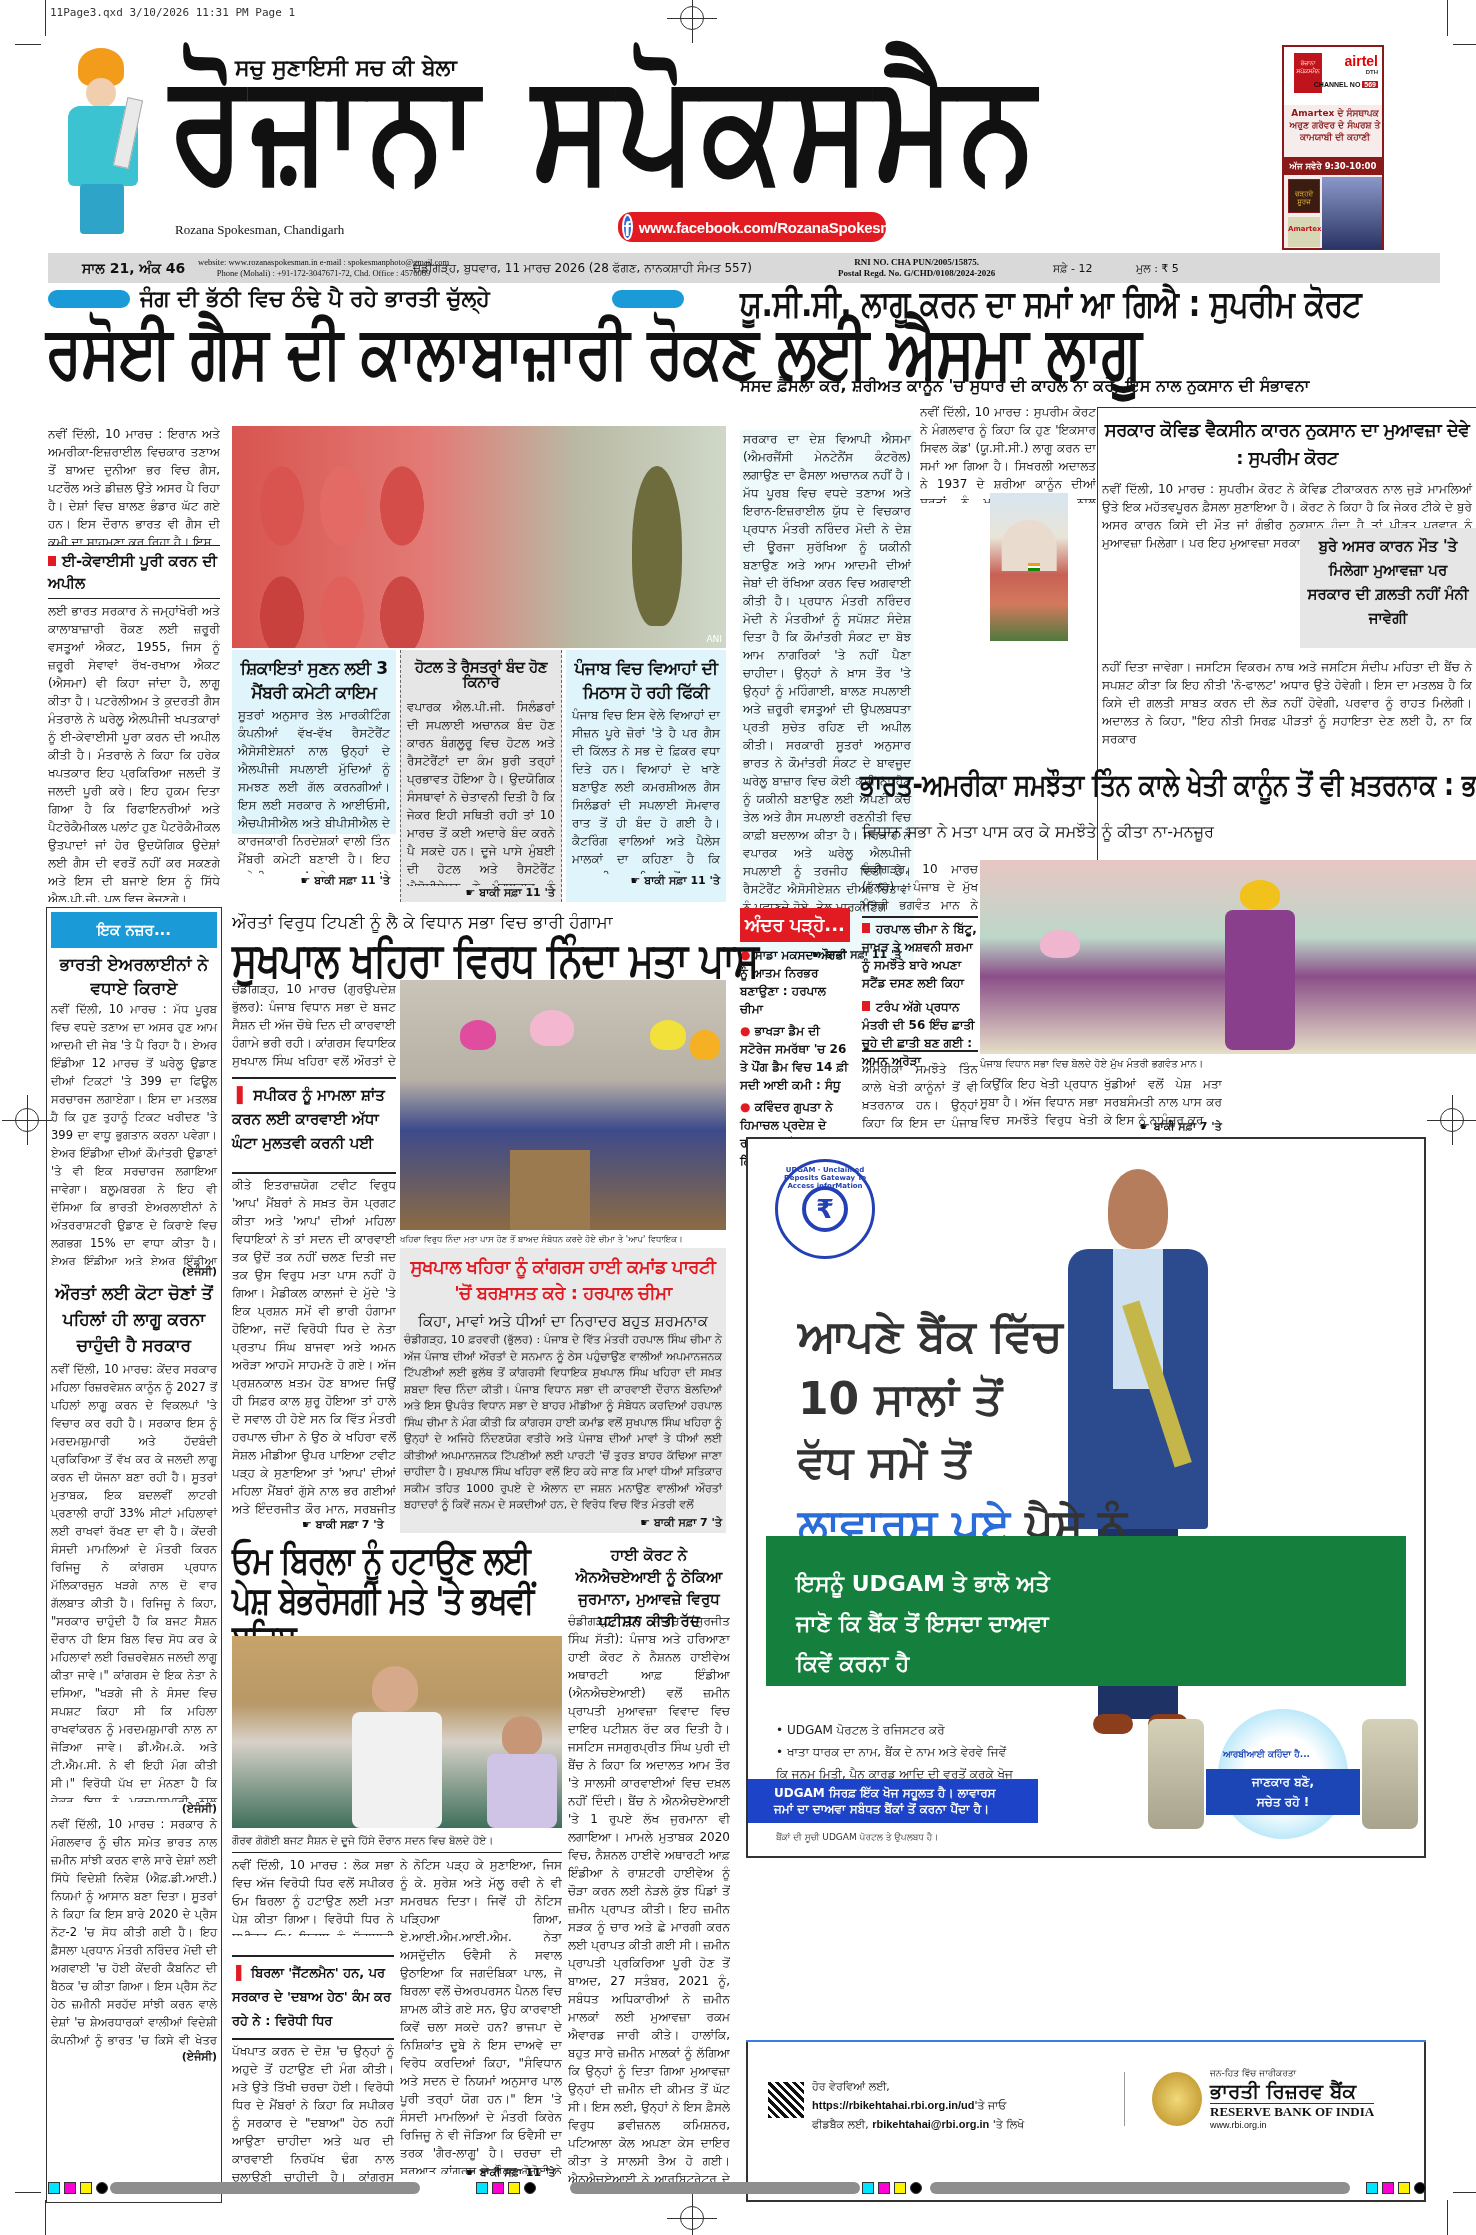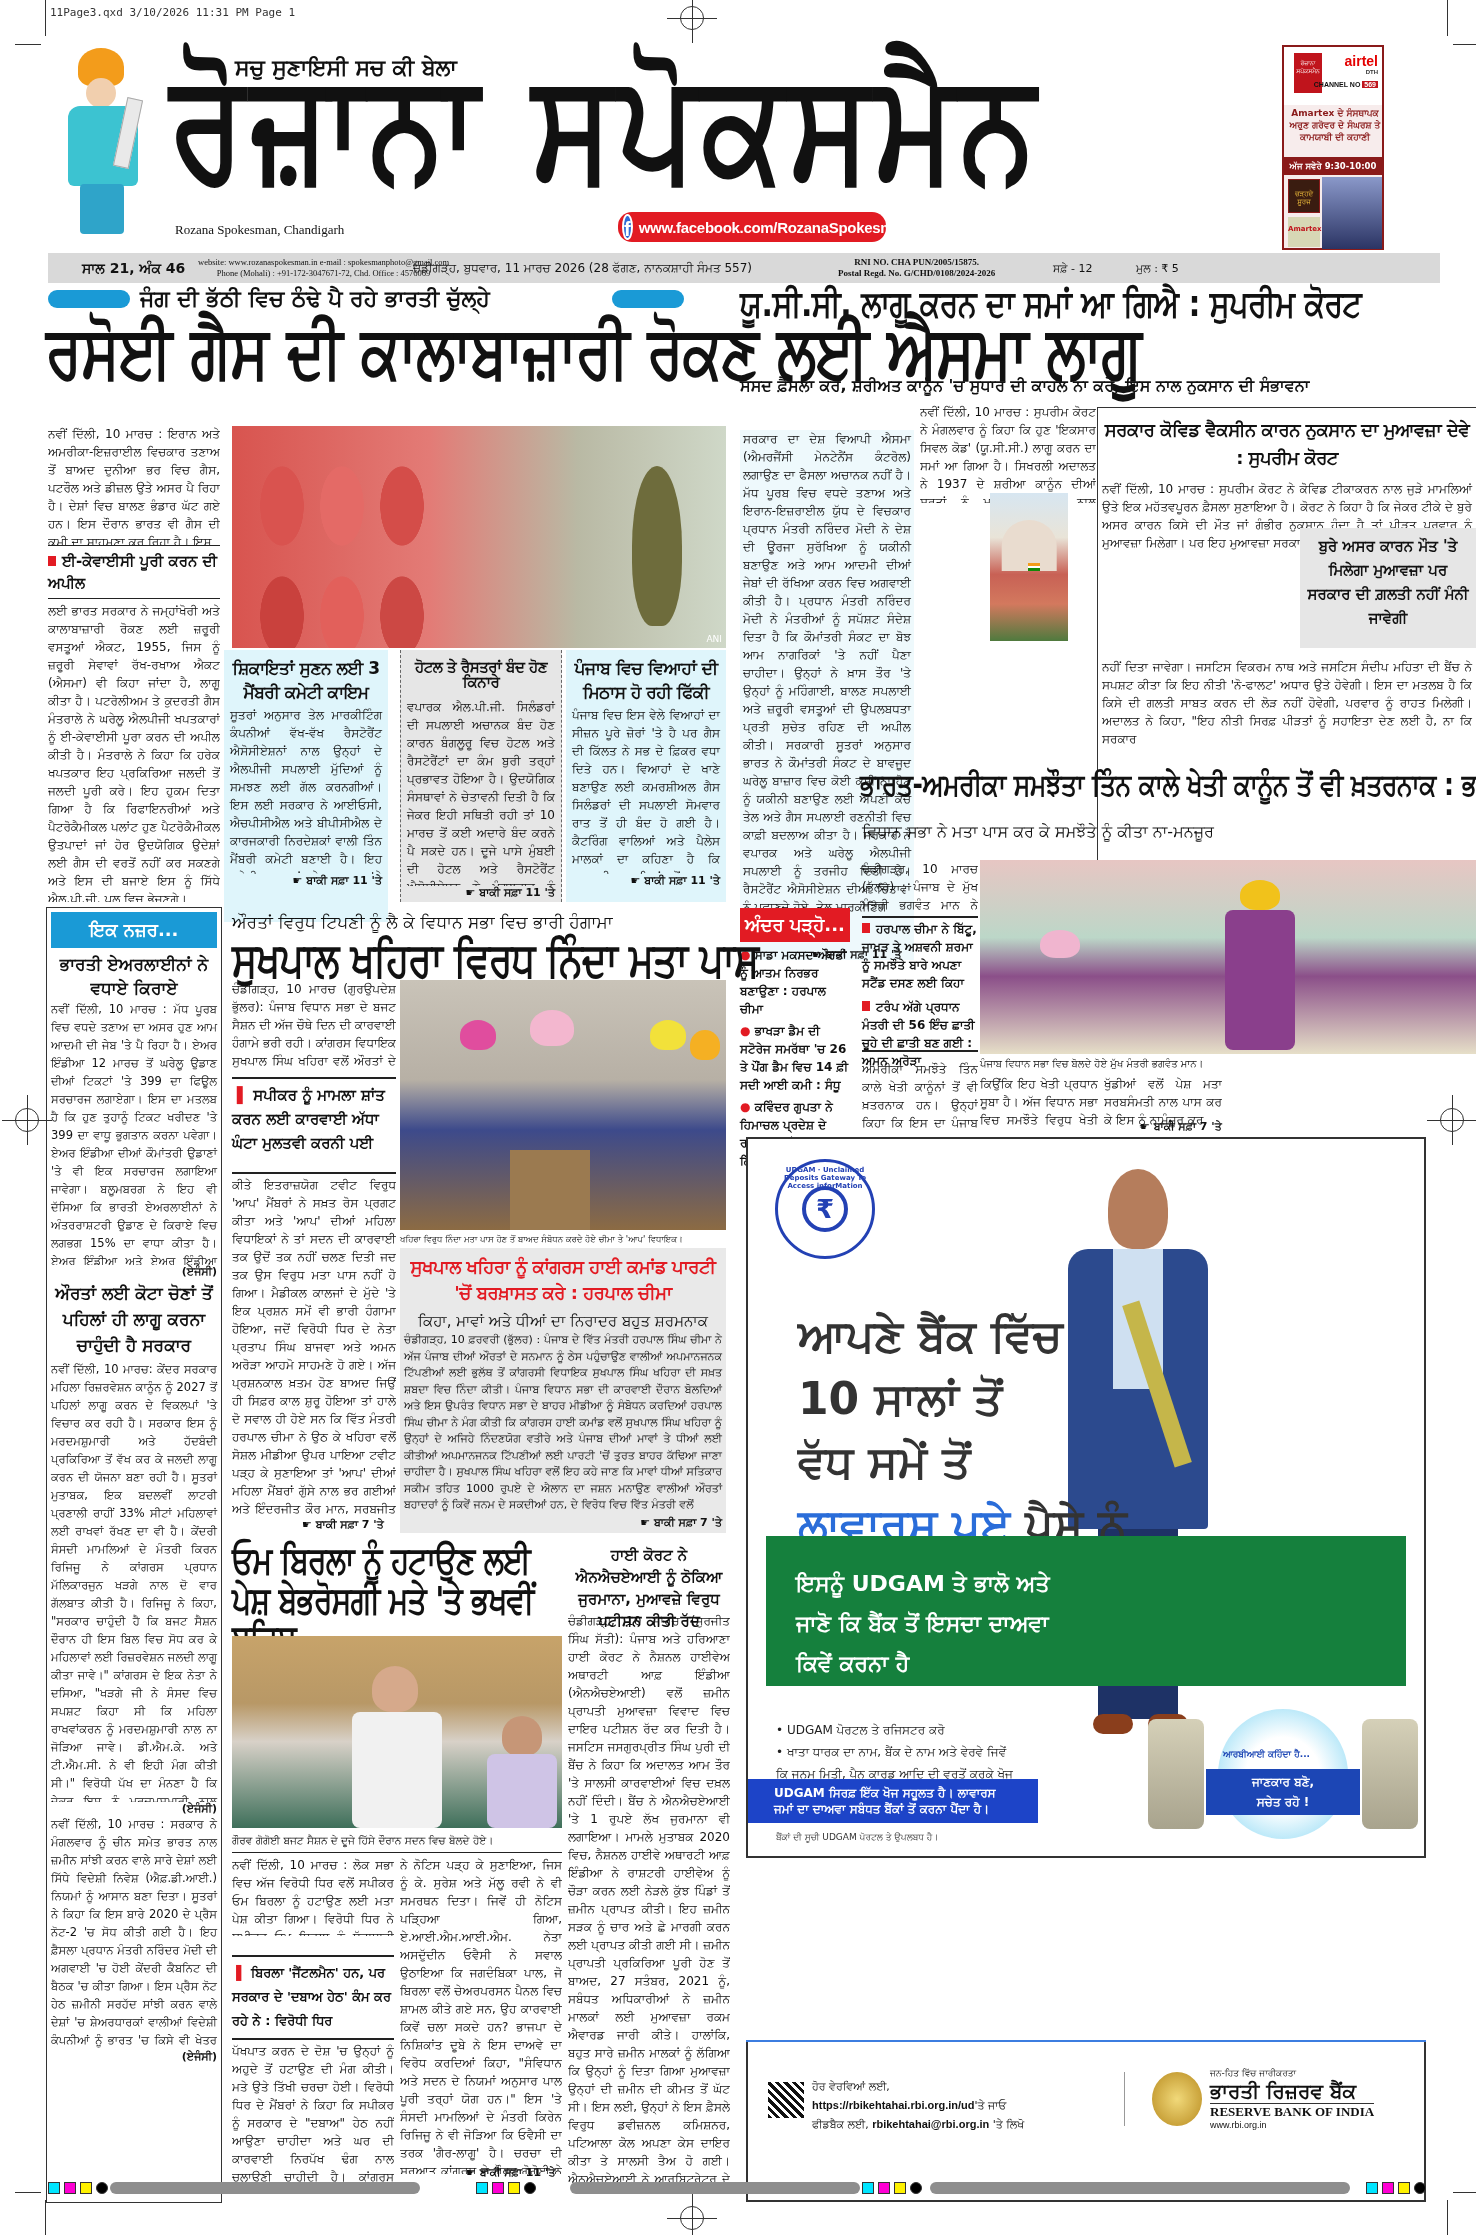--- a/index.html
+++ b/index.html
@@ -178,21 +178,21 @@
 <div class="abs hrule" style="left:48px;top:545px;width:172px;height:1px;"></div>
 <div class="abs sub-head" style="left:48px;top:550px;width:172px;"><span class="red-sq"></span><span>ਈ-ਕੇਵਾਈਸੀ ਪੂਰੀ ਕਰਨ ਦੀ ਅਪੀਲ</span></div>
 <div class="abs hrule" style="left:48px;top:598px;width:172px;height:1px;"></div>
 <div class="abs body-text" style="left:48px;top:602px;width:172px;height:300px;overflow:hidden;">ਲਈ ਭਾਰਤ ਸਰਕਾਰ ਨੇ ਜਮ੍ਹਾਂਖੋਰੀ ਅਤੇ ਕਾਲਾਬਾਜ਼ਾਰੀ ਰੋਕਣ ਲਈ ਜ਼ਰੂਰੀ ਵਸਤੂਆਂ ਐਕਟ, 1955, ਜਿਸ ਨੂੰ ਜ਼ਰੂਰੀ ਸੇਵਾਵਾਂ ਰੱਖ-ਰਖਾਅ ਐਕਟ (ਐਸਮਾ) ਵੀ ਕਿਹਾ ਜਾਂਦਾ ਹੈ, ਲਾਗੂ ਕੀਤਾ ਹੈ। ਪਟਰੋਲੀਅਮ ਤੇ ਕੁਦਰਤੀ ਗੈਸ ਮੰਤਰਾਲੇ ਨੇ ਘਰੇਲੂ ਐਲਪੀਜੀ ਖਪਤਕਾਰਾਂ ਨੂੰ ਈ-ਕੇਵਾਈਸੀ ਪੂਰਾ ਕਰਨ ਦੀ ਅਪੀਲ ਕੀਤੀ ਹੈ। ਮੰਤਰਾਲੇ ਨੇ ਕਿਹਾ ਕਿ ਹਰੇਕ ਖਪਤਕਾਰ ਇਹ ਪ੍ਰਕਿਰਿਆ ਜਲਦੀ ਤੋਂ ਜਲਦੀ ਪੂਰੀ ਕਰੇ। ਇਹ ਹੁਕਮ ਦਿਤਾ ਗਿਆ ਹੈ ਕਿ ਰਿਫਾਇਨਰੀਆਂ ਅਤੇ ਪੈਟਰੋਕੈਮੀਕਲ ਪਲਾਂਟ ਹੁਣ ਪੈਟਰੋਕੈਮੀਕਲ ਉਤਪਾਦਾਂ ਜਾਂ ਹੋਰ ਉਦਯੋਗਿਕ ਉਦੇਸ਼ਾਂ ਲਈ ਗੈਸ ਦੀ ਵਰਤੋਂ ਨਹੀਂ ਕਰ ਸਕਣਗੇ ਅਤੇ ਇਸ ਦੀ ਬਜਾਏ ਇਸ ਨੂੰ ਸਿੱਧੇ ਐਲ.ਪੀ.ਜੀ. ਪੂਲ ਵਿਚ ਭੇਜਣਗੇ।</div>
 
 <div class="abs photo cylinders" style="left:232px;top:426px;width:494px;height:222px;">
   <div class="person-silhouette" style="left:400px;top:40px;width:50px;height:160px;background:#6e6c3c;"></div>
   <div class="abs" style="right:4px;bottom:4px;color:#fff;font-size:9px;margin-top:12px;">ANI</div>
 </div>
 
-<div class="abs" style="left:224px;top:650px;width:164px;height:272px;background:#dff5fb;">
+<div class="abs" style="left:232px;top:650px;width:164px;height:184px;background:#dff5fb;">
   <div class="head-md" style="font-size:17px;padding:6px 6px 0;text-align:center;transform:none;line-height:24px;">ਸ਼ਿਕਾਇਤਾਂ ਸੁਣਨ ਲਈ 3 ਮੈਂਬਰੀ ਕਮੇਟੀ ਕਾਇਮ</div>
   <div class="body-text" style="padding:2px 6px;height:170px;overflow:hidden;">ਸੂਤਰਾਂ ਅਨੁਸਾਰ ਤੇਲ ਮਾਰਕੀਟਿੰਗ ਕੰਪਨੀਆਂ ਵੱਖ-ਵੱਖ ਰੈਸਟੋਰੈਂਟ ਐਸੋਸੀਏਸ਼ਨਾਂ ਨਾਲ ਉਨ੍ਹਾਂ ਦੇ ਐਲਪੀਜੀ ਸਪਲਾਈ ਮੁੱਦਿਆਂ ਨੂੰ ਸਮਝਣ ਲਈ ਗੱਲ ਕਰਨਗੀਆਂ। ਇਸ ਲਈ ਸਰਕਾਰ ਨੇ ਆਈਓਸੀ, ਐਚਪੀਸੀਐਲ ਅਤੇ ਬੀਪੀਸੀਐਲ ਦੇ ਕਾਰਜਕਾਰੀ ਨਿਰਦੇਸ਼ਕਾਂ ਵਾਲੀ ਤਿੰਨ ਮੈਂਬਰੀ ਕਮੇਟੀ ਬਣਾਈ ਹੈ। ਇਹ ਕਮੇਟੀ ਜ਼ਰੂਰਤਾਂ ਦੇ ਆਧਾਰ 'ਤੇ ਸਪਲਾਈ ਨੂੰ ਵੀ ਮੁੜ ਤਰਜੀਹ ਦੇਵੇਗੀ। ਤਰਜੀਹਾਂ ਕਾਰਨ ਹਾਲ ਹੀ ਦੇ ਦਿਨਾਂ ਵਿਚ ਘਰੇਲੂ ਐਲਪੀਜੀ</div>
   <div class="cont" style="text-align:right;padding-right:6px;">☛ <span>ਬਾਕੀ ਸਫ਼ਾ 11 'ਤੇ</span></div>
 </div>
 <div class="abs" style="left:400px;top:650px;width:162px;height:252px;background:#e6e6e6;border-left:1px dashed #666;border-right:1px dashed #666;">
   <div class="head-md" style="font-size:15px;padding:10px 6px 6px;text-align:center;transform:none;">ਹੋਟਲ ਤੇ ਰੈਸਤਰਾਂ ਬੰਦ ਹੋਣ ਕਿਨਾਰੇ</div>
   <div class="body-text" style="padding:2px 6px;height:190px;overflow:hidden;">ਵਪਾਰਕ ਐਲ.ਪੀ.ਜੀ. ਸਿਲੰਡਰਾਂ ਦੀ ਸਪਲਾਈ ਅਚਾਨਕ ਬੰਦ ਹੋਣ ਕਾਰਨ ਬੰਗਲੂਰੂ ਵਿਚ ਹੋਟਲ ਅਤੇ ਰੈਸਟੋਰੈਂਟਾਂ ਦਾ ਕੰਮ ਬੁਰੀ ਤਰ੍ਹਾਂ ਪ੍ਰਭਾਵਤ ਹੋਇਆ ਹੈ। ਉਦਯੋਗਿਕ ਸੰਸਥਾਵਾਂ ਨੇ ਚੇਤਾਵਨੀ ਦਿਤੀ ਹੈ ਕਿ ਜੇਕਰ ਇਹੀ ਸਥਿਤੀ ਰਹੀ ਤਾਂ 10 ਮਾਰਚ ਤੋਂ ਕਈ ਅਦਾਰੇ ਬੰਦ ਕਰਨੇ ਪੈ ਸਕਦੇ ਹਨ। ਦੂਜੇ ਪਾਸੇ ਮੁੰਬਈ ਦੀ ਹੋਟਲ ਅਤੇ ਰੈਸਟੋਰੈਂਟ ਐਸੋਸੀਏਸ਼ਨ ਨੇ ਮੰਗਲਵਾਰ ਨੂੰ ਦੱਸਿਆ ਕਿ ਸਪਲਾਈ ਵਿਚ ਵਿਘਨ ਕਾਰਨ ਮੁੰਬਈ ਦੇ 20 ਫ਼ੀਸਦੀ</div>
   <div class="cont" style="text-align:right;padding-right:6px;">☛ <span>ਬਾਕੀ ਸਫ਼ਾ 11 'ਤੇ</span></div>
 </div>
 <div class="abs" style="left:566px;top:650px;width:160px;height:252px;background:#dff5fb;">
@@ -244,21 +244,21 @@
 <div class="abs cont" style="left:1140px;top:1120px;">☛ <span>ਬਾਕੀ ਸਫ਼ਾ 7 'ਤੇ</span></div>
 
 <div class="abs" style="left:740px;top:908px;width:110px;height:34px;background:#e21b23;color:#fff;font-weight:bold;font-size:18px;text-align:center;line-height:34px;">ਅੰਦਰ ਪੜ੍ਹੋ...</div>
 <div class="abs" style="left:740px;top:946px;width:112px;">
   <div class="sub-head" style="font-size:12px;line-height:18px;margin-bottom:4px;"><span style="color:#e21b23">● </span><span>ਸਾਡਾ ਮਕਸਦ ਔਰਤਾਂ ਨੂੰ ਆਤਮ ਨਿਰਭਰ ਬਣਾਉਣਾ : ਹਰਪਾਲ ਚੀਮਾ</span></div>
   <div class="sub-head" style="font-size:12px;line-height:18px;margin-bottom:4px;"><span style="color:#e21b23">● </span><span>ਭਾਖੜਾ ਡੈਮ ਦੀ ਸਟੋਰੇਜ ਸਮਰੱਥਾ 'ਚ 26 ਤੇ ਪੌਂਗ ਡੈਮ ਵਿਚ 14 ਫ਼ੀ ਸਦੀ ਆਈ ਕਮੀ : ਸੰਧੂ</span></div>
   <div class="sub-head" style="font-size:12px;line-height:18px;"><span style="color:#e21b23">● </span><span>ਕਵਿੰਦਰ ਗੁਪਤਾ ਨੇ ਹਿਮਾਚਲ ਪ੍ਰਦੇਸ਼ ਦੇ ਰਾਜਪਾਲ ਵਜੋਂ ਹਲਫ਼ ਲਿਆ</span></div>
 </div>
 
 <div class="abs box" style="left:46px;top:907px;width:176px;height:1296px;">
-  <div style="margin:4px;background:#1a9ad6;color:#fff;font-weight:bold;font-size:18px;text-align:center;height:36px;line-height:36px;">ਇਕ ਨਜ਼ਰ...</div>
+  <div style="margin:4px;background:#1a9ad6;color:#fff;font-weight:bold;font-size:15px;text-align:center;height:36px;line-height:36px;">ਇਕ ਨਜ਼ਰ...</div>
   <div class="sub-head" style="text-align:center;font-size:17px;line-height:24px;padding:0 4px;">ਭਾਰਤੀ ਏਅਰਲਾਈਨਾਂ ਨੇ ਵਧਾਏ ਕਿਰਾਏ</div>
   <div class="body-text" style="padding:0 4px;font-size:11.5px;height:265px;overflow:hidden;">ਨਵੀਂ ਦਿੱਲੀ, 10 ਮਾਰਚ : ਮੱਧ ਪੂਰਬ ਵਿਚ ਵਧਦੇ ਤਣਾਅ ਦਾ ਅਸਰ ਹੁਣ ਆਮ ਆਦਮੀ ਦੀ ਜੇਬ 'ਤੇ ਪੈ ਰਿਹਾ ਹੈ। ਏਅਰ ਇੰਡੀਆ 12 ਮਾਰਚ ਤੋਂ ਘਰੇਲੂ ਉਡਾਣ ਦੀਆਂ ਟਿਕਟਾਂ 'ਤੇ 399 ਦਾ ਫਿਊਲ ਸਰਚਾਰਜ ਲਗਾਏਗਾ। ਇਸ ਦਾ ਮਤਲਬ ਹੈ ਕਿ ਹੁਣ ਤੁਹਾਨੂੰ ਟਿਕਟ ਖਰੀਦਣ 'ਤੇ 399 ਦਾ ਵਾਧੂ ਭੁਗਤਾਨ ਕਰਨਾ ਪਵੇਗਾ। ਏਅਰ ਇੰਡੀਆ ਦੀਆਂ ਕੌਮਾਂਤਰੀ ਉਡਾਣਾਂ 'ਤੇ ਵੀ ਇਕ ਸਰਚਾਰਜ ਲਗਾਇਆ ਜਾਵੇਗਾ। ਬਲੂਮਬਰਗ ਨੇ ਇਹ ਵੀ ਦੱਸਿਆ ਕਿ ਭਾਰਤੀ ਏਅਰਲਾਈਨਾਂ ਨੇ ਅੰਤਰਰਾਸ਼ਟਰੀ ਉਡਾਣ ਦੇ ਕਿਰਾਏ ਵਿਚ ਲਗਭਗ 15% ਦਾ ਵਾਧਾ ਕੀਤਾ ਹੈ। ਏਅਰ ਇੰਡੀਆ ਅਤੇ ਏਅਰ ਇੰਡੀਆ ਐਕਸਪ੍ਰੈਸ ਨੇ ਐਲਾਨ ਕੀਤਾ ਹੈ ਕਿ ਘਰੇਲੂ ਅਤੇ ਕੌਮਾਂਤਰੀ ਫਲਾਈਟ ਟਿਕਟਾਂ ਉਤੇ ਫਿਊਲ ਸਰਚਾਰਜ ਵਧਾਇਆ ਜਾਵੇਗਾ।</div>
   <div class="cont" style="text-align:right;padding-right:4px;">(ਏਜੰਸੀ)</div>
   <div class="sub-head" style="text-align:center;font-size:17px;line-height:26px;padding:2px 4px;">ਔਰਤਾਂ ਲਈ ਕੋਟਾ ਚੋਣਾਂ ਤੋਂ ਪਹਿਲਾਂ ਹੀ ਲਾਗੂ ਕਰਨਾ ਚਾਹੁੰਦੀ ਹੈ ਸਰਕਾਰ</div>
   <div class="body-text" style="padding:0 4px;font-size:11.5px;height:442px;overflow:hidden;">ਨਵੀਂ ਦਿੱਲੀ, 10 ਮਾਰਚ: ਕੇਂਦਰ ਸਰਕਾਰ ਮਹਿਲਾ ਰਿਜ਼ਰਵੇਸ਼ਨ ਕਾਨੂੰਨ ਨੂੰ 2027 ਤੋਂ ਪਹਿਲਾਂ ਲਾਗੂ ਕਰਨ ਦੇ ਵਿਕਲਪਾਂ 'ਤੇ ਵਿਚਾਰ ਕਰ ਰਹੀ ਹੈ। ਸਰਕਾਰ ਇਸ ਨੂੰ ਮਰਦਮਸ਼ੁਮਾਰੀ ਅਤੇ ਹੱਦਬੰਦੀ ਪ੍ਰਕਿਰਿਆ ਤੋਂ ਵੱਖ ਕਰ ਕੇ ਜਲਦੀ ਲਾਗੂ ਕਰਨ ਦੀ ਯੋਜਨਾ ਬਣਾ ਰਹੀ ਹੈ। ਸੂਤਰਾਂ ਮੁਤਾਬਕ, ਇਕ ਬਦਲਵੀਂ ਲਾਟਰੀ ਪ੍ਰਣਾਲੀ ਰਾਹੀਂ 33% ਸੀਟਾਂ ਮਹਿਲਾਵਾਂ ਲਈ ਰਾਖਵਾਂ ਰੱਖਣ ਦਾ ਵੀ ਹੈ। ਕੇਂਦਰੀ ਸੰਸਦੀ ਮਾਮਲਿਆਂ ਦੇ ਮੰਤਰੀ ਕਿਰਨ ਰਿਜਿਜੂ ਨੇ ਕਾਂਗਰਸ ਪ੍ਰਧਾਨ ਮੱਲਿਕਾਰਜੁਨ ਖੜਗੇ ਨਾਲ ਦੋ ਵਾਰ ਗੱਲਬਾਤ ਕੀਤੀ ਹੈ। ਰਿਜਿਜੂ ਨੇ ਕਿਹਾ, "ਸਰਕਾਰ ਚਾਹੁੰਦੀ ਹੈ ਕਿ ਬਜਟ ਸੈਸ਼ਨ ਦੌਰਾਨ ਹੀ ਇਸ ਬਿਲ ਵਿਚ ਸੋਧ ਕਰ ਕੇ ਮਹਿਲਾਵਾਂ ਲਈ ਰਿਜ਼ਰਵੇਸ਼ਨ ਜਲਦੀ ਲਾਗੂ ਕੀਤਾ ਜਾਵੇ।" ਕਾਂਗਰਸ ਦੇ ਇਕ ਨੇਤਾ ਨੇ ਦਸਿਆ, "ਖੜਗੇ ਜੀ ਨੇ ਸੰਸਦ ਵਿਚ ਸਪਸ਼ਟ ਕਿਹਾ ਸੀ ਕਿ ਮਹਿਲਾ ਰਾਖਵਾਂਕਰਨ ਨੂੰ ਮਰਦਮਸ਼ੁਮਾਰੀ ਨਾਲ ਨਾ ਜੋੜਿਆ ਜਾਵੇ। ਡੀ.ਐਮ.ਕੇ. ਅਤੇ ਟੀ.ਐਮ.ਸੀ. ਨੇ ਵੀ ਇਹੀ ਮੰਗ ਕੀਤੀ ਸੀ।" ਵਿਰੋਧੀ ਪੱਖ ਦਾ ਮੰਨਣਾ ਹੈ ਕਿ ਜੇਕਰ ਇਸ ਨੂੰ ਮਰਦਮਸ਼ੁਮਾਰੀ ਨਾਲ ਜੋੜਿਆ ਗਿਆ ਤਾਂ ਲਾਗੂ ਹੋਣ ਵਿਚ ਕਈ ਸਾਲ ਲੱਗ ਸਕਦੇ ਹਨ।</div>
   <div class="cont" style="text-align:right;padding-right:4px;">(ਏਜੰਸੀ)</div>
   <div class="body-text" style="padding:0 4px;font-size:11.5px;height:235px;overflow:hidden;">ਨਵੀਂ ਦਿੱਲੀ, 10 ਮਾਰਚ : ਸਰਕਾਰ ਨੇ ਮੰਗਲਵਾਰ ਨੂੰ ਚੀਨ ਸਮੇਤ ਭਾਰਤ ਨਾਲ ਜ਼ਮੀਨ ਸਾਂਝੀ ਕਰਨ ਵਾਲੇ ਸਾਰੇ ਦੇਸ਼ਾਂ ਲਈ ਸਿੱਧੇ ਵਿਦੇਸ਼ੀ ਨਿਵੇਸ਼ (ਐਫ਼.ਡੀ.ਆਈ.) ਨਿਯਮਾਂ ਨੂੰ ਆਸਾਨ ਬਣਾ ਦਿਤਾ। ਸੂਤਰਾਂ ਨੇ ਕਿਹਾ ਕਿ ਇਸ ਬਾਰੇ 2020 ਦੇ ਪ੍ਰੈਸ ਨੋਟ-2 'ਚ ਸੋਧ ਕੀਤੀ ਗਈ ਹੈ। ਇਹ ਫ਼ੈਸਲਾ ਪ੍ਰਧਾਨ ਮੰਤਰੀ ਨਰਿੰਦਰ ਮੋਦੀ ਦੀ ਅਗਵਾਈ 'ਚ ਹੋਈ ਕੇਂਦਰੀ ਕੈਬਨਿਟ ਦੀ ਬੈਠਕ 'ਚ ਕੀਤਾ ਗਿਆ। ਇਸ ਪ੍ਰੈਸ ਨੋਟ ਹੇਠ ਜ਼ਮੀਨੀ ਸਰਹੱਦ ਸਾਂਝੀ ਕਰਨ ਵਾਲੇ ਦੇਸ਼ਾਂ 'ਚ ਸ਼ੇਅਰਧਾਰਕਾਂ ਵਾਲੀਆਂ ਵਿਦੇਸ਼ੀ ਕੰਪਨੀਆਂ ਨੂੰ ਭਾਰਤ 'ਚ ਕਿਸੇ ਵੀ ਖੇਤਰ 'ਚ ਨਿਵੇਸ਼ ਕਰਨ ਲਈ ਸਰਕਾਰ ਤੋਂ ਲਾਜ਼ਮੀ ਰੂਪ 'ਚ ਮਨਜ਼ੂਰੀ ਲੈਣ ਦੀ ਜ਼ਰੂਰਤ ਹੈ।</div>
   <div class="cont" style="text-align:right;padding-right:4px;">(ਏਜੰਸੀ)</div>
 </div>
 

